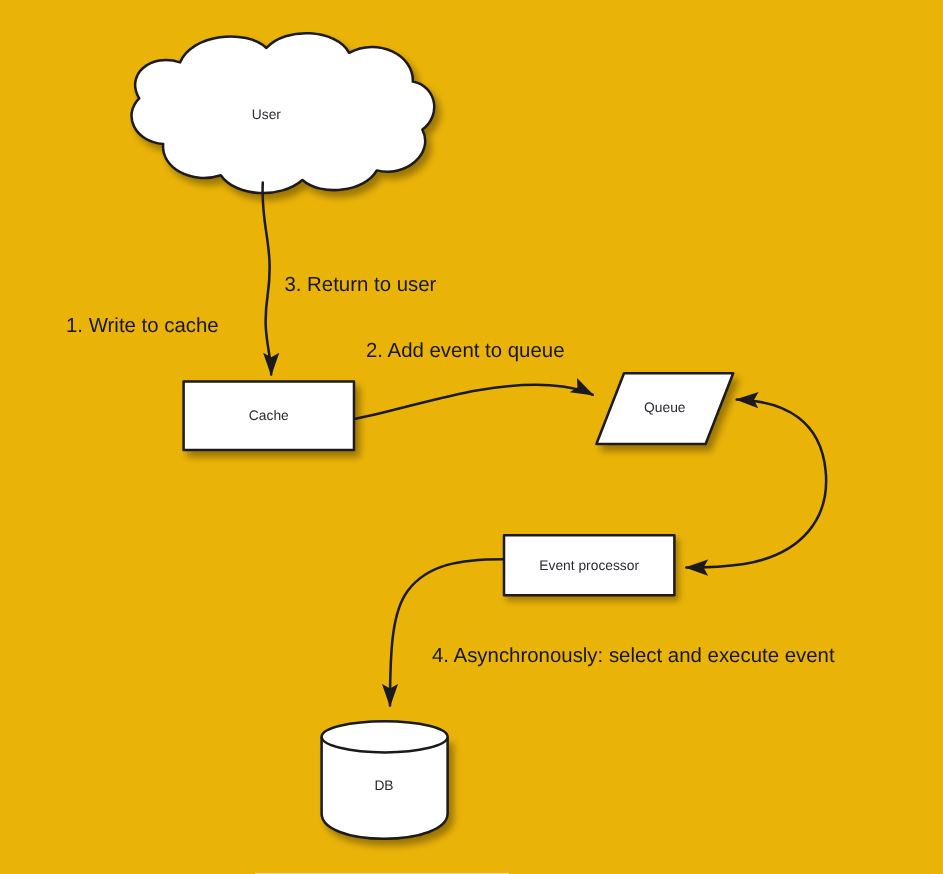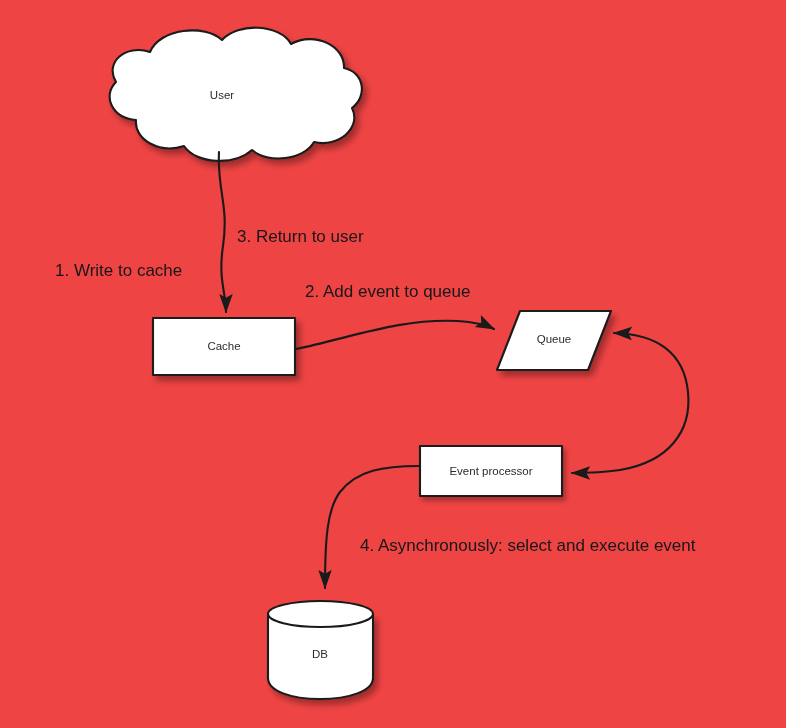--- a/index.html
+++ b/index.html
@@ -10,21 +10,21 @@
   body {
     width: 786px;
     height: 728px;
     font-family: "Liberation Sans", sans-serif;
     overflow: hidden;
   }
   #diagram-root {
     position: relative;
     width: 786px;
     height: 728px;
-    background: #ef4444;
+    background: #eab308;
   }
   svg#diagram-svg {
     display: block;
     width: 786px;
     height: 728px;
   }
   .node-shape {
     fill: #ffffff;
     stroke: #1a1a1a;
     stroke-width: 2.1;

